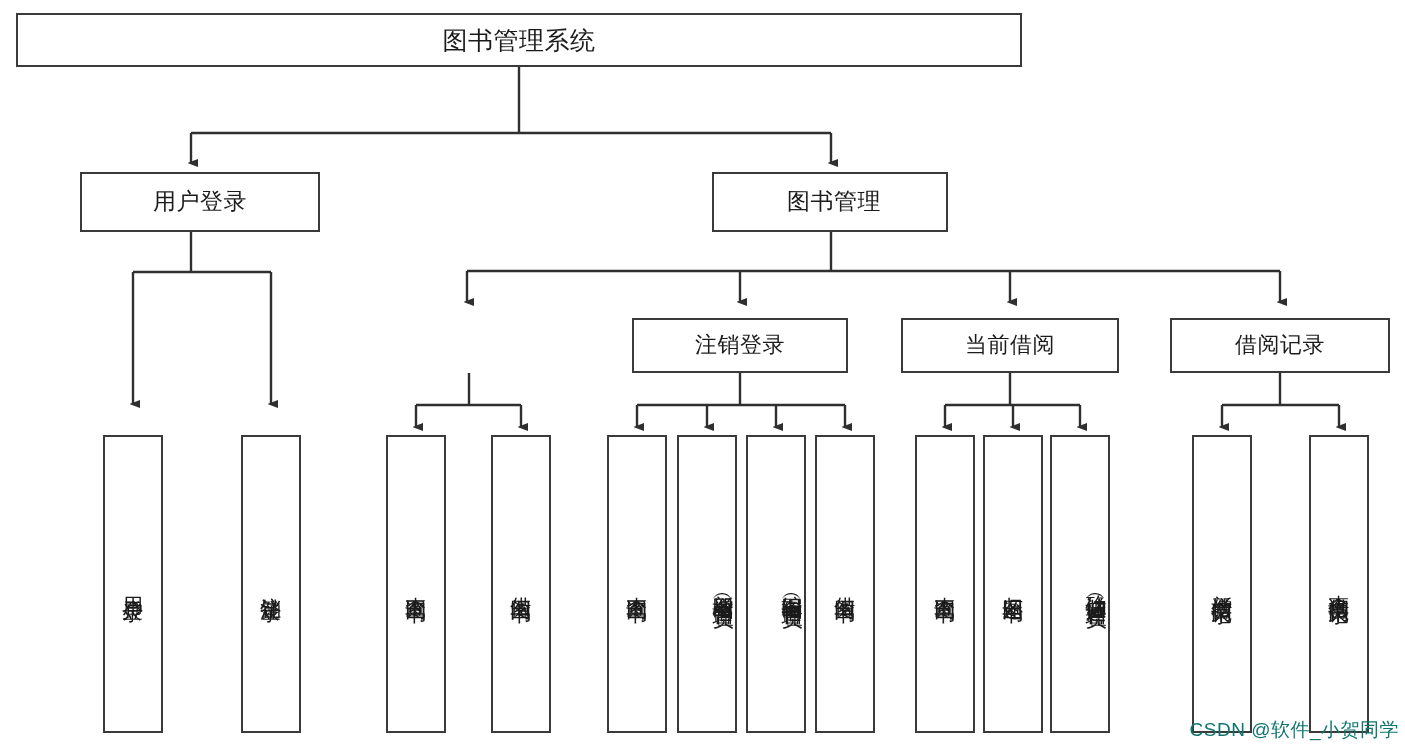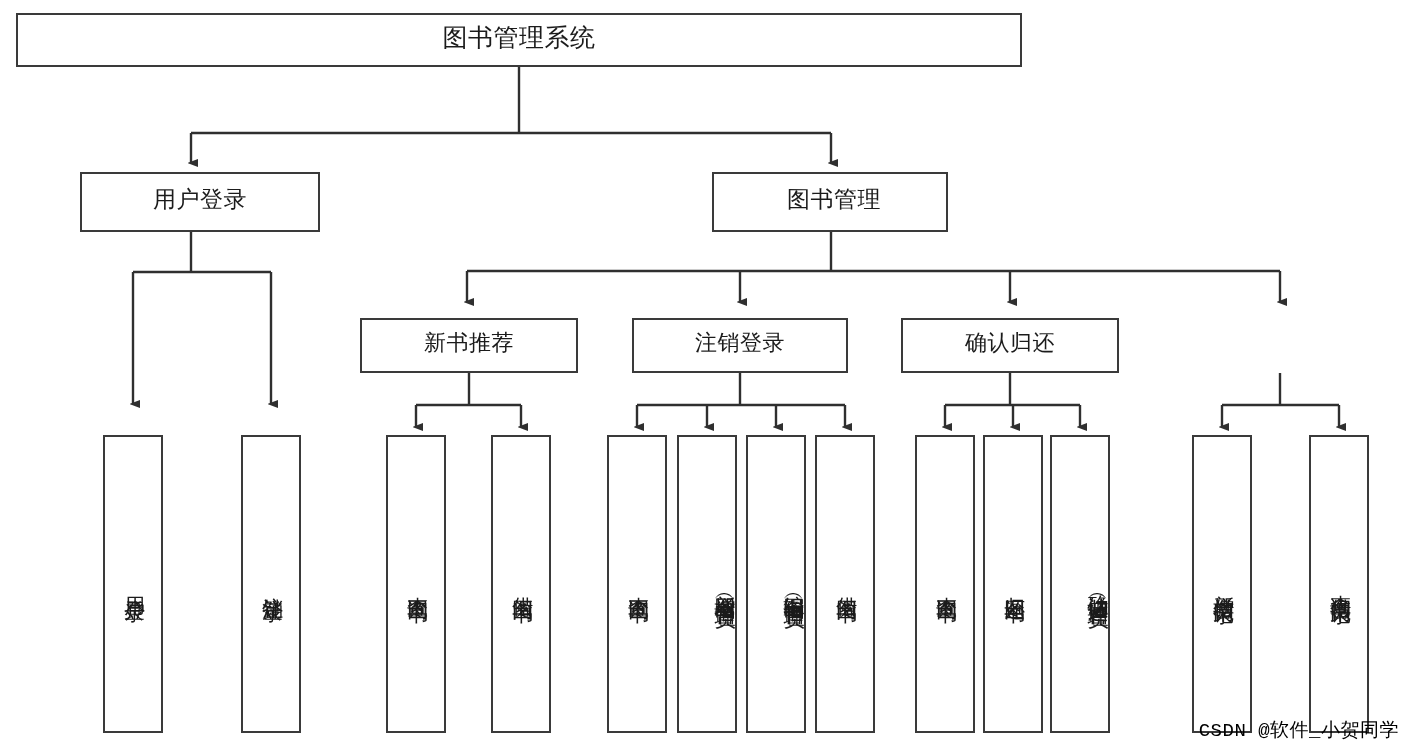--- a/index.html
+++ b/index.html
@@ -1,21 +1,21 @@
 <!DOCTYPE html>
 <html><head>
 <meta charset="utf-8">
 <style>
   html,body{margin:0;padding:0;background:#ffffff;}
   body{
     width:1405px;height:747px;position:relative;overflow:hidden;
     font-family:"Liberation Sans","DejaVu Sans",sans-serif;
     color:#1a1a1a;
   }
-  #canvas{position:absolute;inset:0;width:1405px;height:747px;font-family:Liberation Mono, monospace;}
+  #canvas{position:absolute;inset:0;width:1405px;height:747px;}
   svg.lines{position:absolute;left:0;top:0;width:1405px;height:747px;pointer-events:none;}
 
   .node{
     position:absolute;
     box-sizing:border-box;
     background:#ffffff;
     border:2px solid #3a3a3a;
     display:flex;
     align-items:center;
     justify-content:center;
@@ -40,21 +40,21 @@
   .lvl1{font-size:25px;}
   .lvl2{font-size:23px;}
   .lvl3{font-size:22px;}
   .leaf{font-size:21px;}
 
   .watermark{
     position:absolute;
     right:6px;
     bottom:4px;
     font-size:19px;
-    color:#000000;
+    color:#0f766e;
     white-space:nowrap;
     letter-spacing:0.5px;
     z-index:5;
   }
 </style>
 </head>
 <body>
 
 <div id="canvas">
 
@@ -112,28 +112,28 @@
     <span>图书管理系统</span>
   </div>
 
   <div class="node h lvl2" style="left:80px;top:172px;width:240px;height:60px;">
     <span>用户登录</span>
   </div>
   <div class="node h lvl2" style="left:712px;top:172px;width:236px;height:60px;padding-left:8px;">
     <span>图书管理</span>
   </div>
 
-  <div class="node h lvl3" style="left:360px;top:318px;width:218px;height:55px;">
-    <span>新书推荐</span>
-  </div>
   <div class="node h lvl3" style="left:632px;top:318px;width:216px;height:55px;">
     <span>注销登录</span>
   </div>
   <div class="node h lvl3" style="left:901px;top:318px;width:218px;height:55px;">
-    <span>确认归还</span>
+    <span>当前借阅</span>
+  </div>
+  <div class="node h lvl3" style="left:1170px;top:318px;width:220px;height:55px;">
+    <span>借阅记录</span>
   </div>
 
   <div class="node v leaf" style="left:103px;top:435px;width:60px;height:298px;">
     <span>用户登录</span>
   </div>
   <div class="node v leaf" style="left:241px;top:435px;width:60px;height:298px;">
     <span>注销登录</span>
   </div>
 
   <div class="node v leaf" style="left:386px;top:435px;width:60px;height:298px;">

